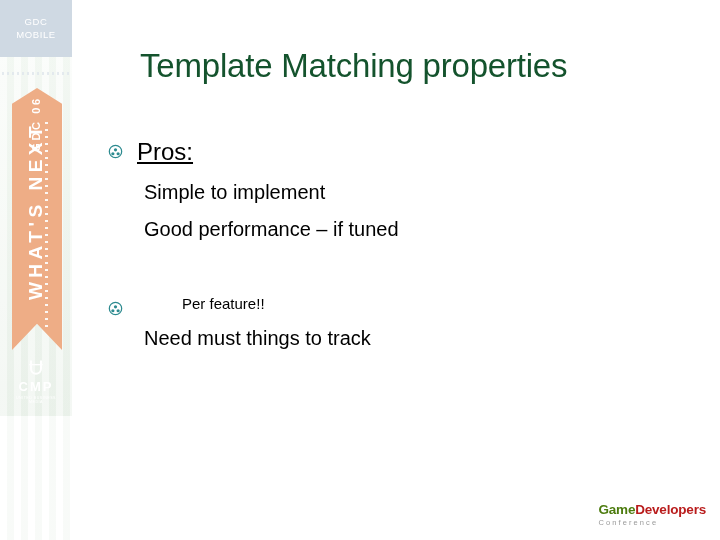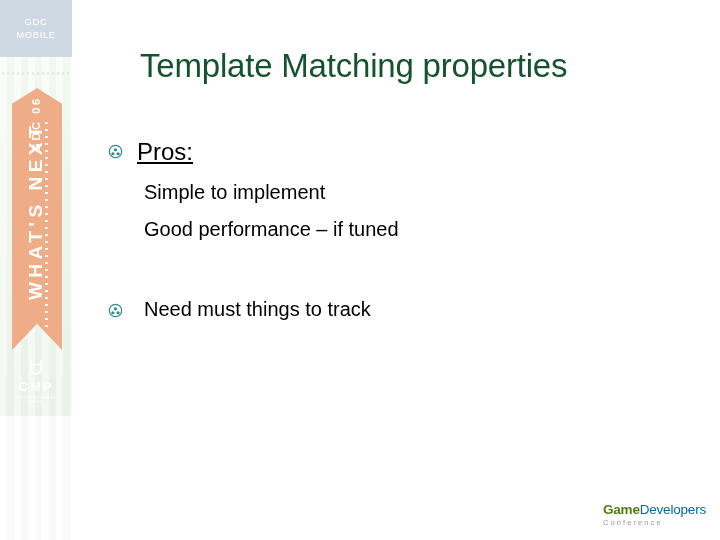--- a/index.html
+++ b/index.html
@@ -233,21 +233,21 @@
   #gdc-logo {
     position: absolute;
     right: 14px;
     bottom: 14px;
     text-align: left;
     line-height: 1;
     color: #6f6f6f;
   }
   #gdc-logo-main { font-size: 13.5px; letter-spacing: -.2px; white-space: nowrap; }
   #gdc-logo-main .bold { font-weight: 700; color: #4d7c0f; }
-  #gdc-logo-main .light { font-weight: 400; color: #0369a1; }
+  #gdc-logo-main .light { font-weight: 700; color: #b91c1c; }
   #gdc-logo-sub {
     font-size: 7.5px;
     letter-spacing: 2.1px;
     color: #9a9a9a;
     margin-top: 2px;
   }
 </style>
 </head>
 <body>
 
@@ -301,20 +301,21 @@
 
     <div class="bullet-group">
       <div class="lvl1">
         <svg class="marker" viewBox="0 0 16 16">
           <circle cx="8" cy="8" r="6.6" fill="none" stroke="#2c8a8f" stroke-width="1.3"></circle>
           <circle cx="8" cy="6.2" r="1.7" fill="#2c8a8f"></circle>
           <circle cx="5.2" cy="10.4" r="1.7" fill="#2c8a8f"></circle>
           <circle cx="10.8" cy="10.4" r="1.7" fill="#2c8a8f"></circle>
         </svg>
       </div>
+      <div class="lvl3">Per feature!!</div>
       <div class="lvl2">Need must things to track</div>
     </div>
 
   </div>
 
   <div id="gdc-logo">
     <div id="gdc-logo-main">
       <span class="bold">Game</span><span class="light">Developers</span>
     </div>
     <div id="gdc-logo-sub">Conference</div>

